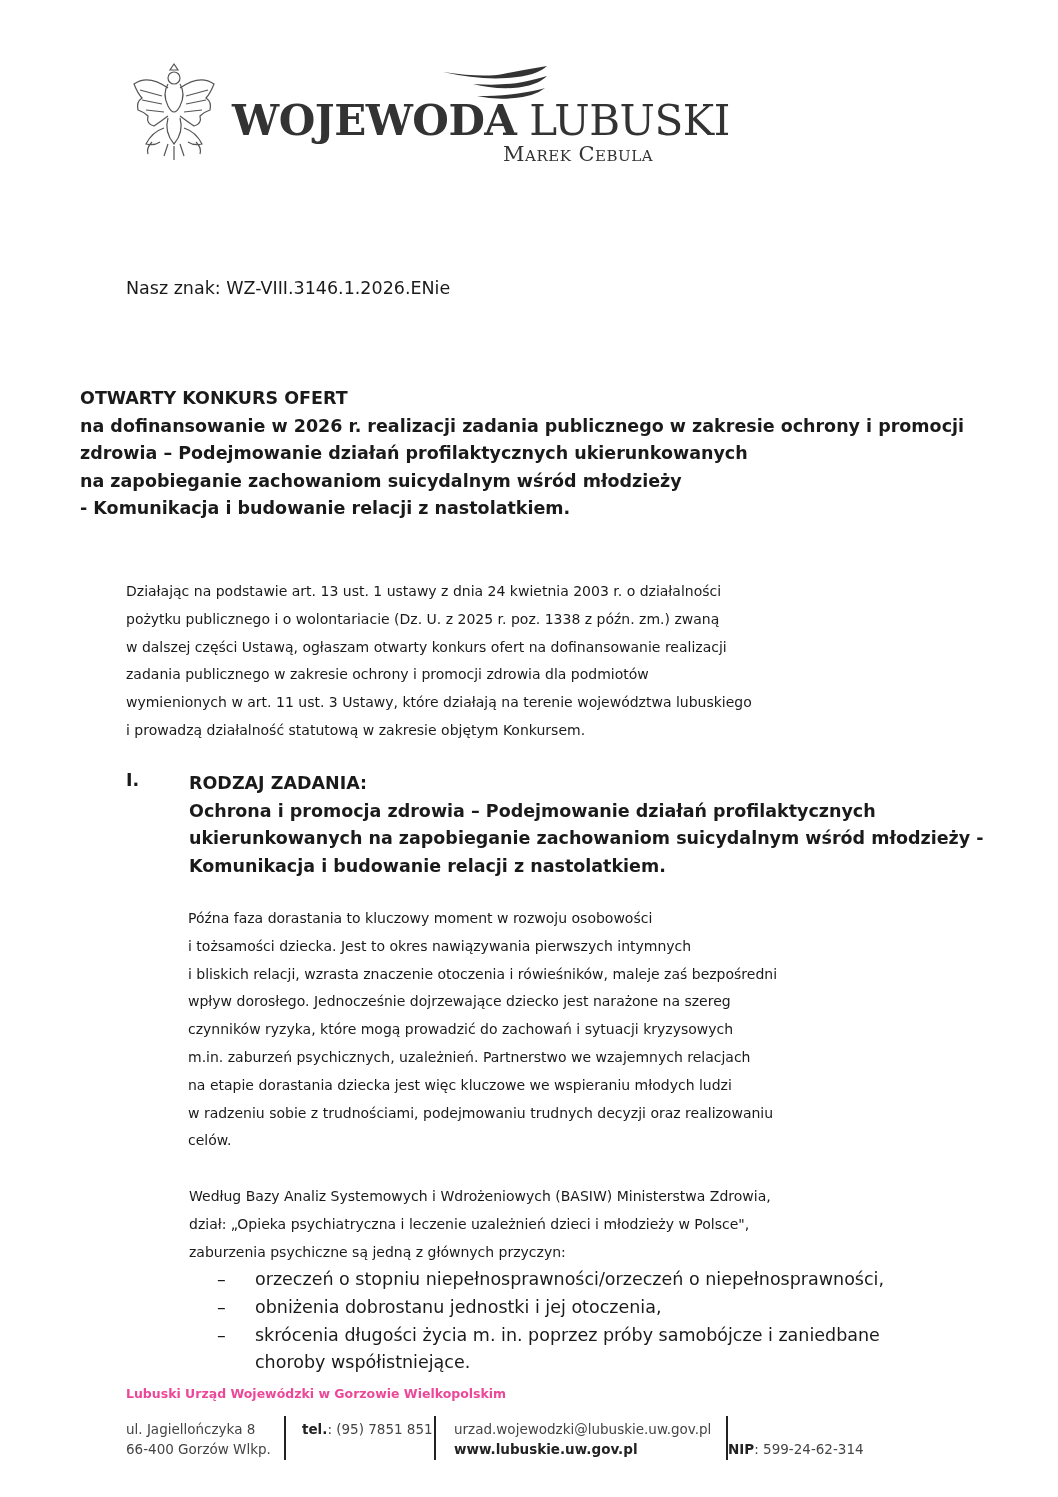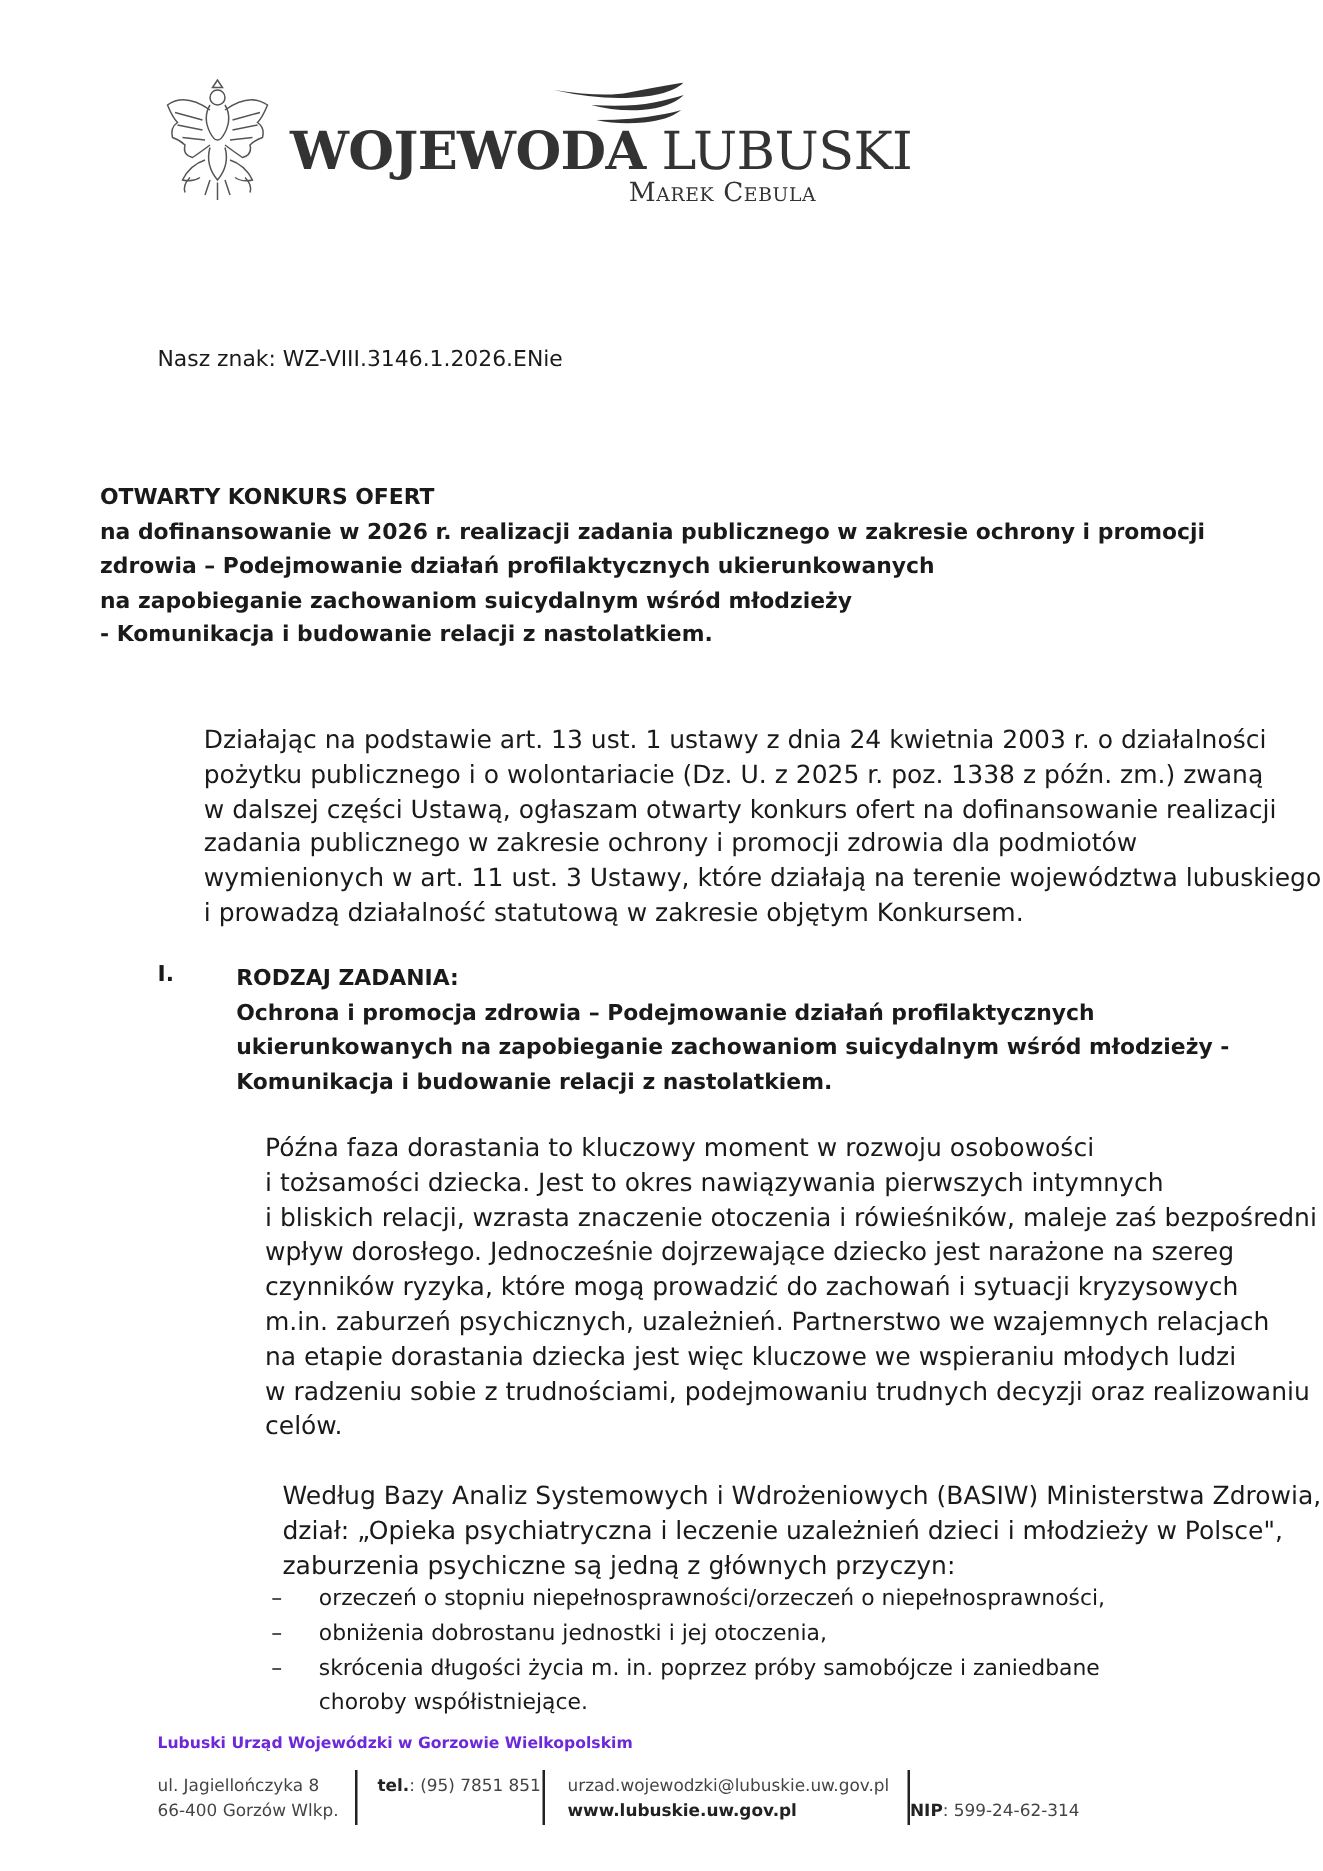--- a/index.html
+++ b/index.html
@@ -28,37 +28,37 @@
   .txt { position: absolute; font-size: 17.5px; line-height: 27.5px; white-space: nowrap; }
   .date { right: 76px; top: 246px; }
   .ref { left: 126px; top: 275px; }
 
   .title-block {
     position: absolute; left: 80px; width: 970px; top: 385px;
     font-weight: bold; font-size: 17.5px; line-height: 27.5px;
   }
   .title-block div { white-space: nowrap; }
 
-  .para { position: absolute; font-size: 20px; line-height: 27.8px; margin-left: 37px; }
+  .para { position: absolute; font-size: 14px; line-height: 27.8px; }
   .para div { white-space: nowrap; }
   .p-intro { left: 126px; top: 578px; }
 
   .sec-num { position: absolute; left: 126px; top: 770px; font-weight: bold; font-size: 17.5px; }
   .sec-head { position: absolute; left: 189px; top: 770px; font-weight: bold; font-size: 17.5px; line-height: 27.5px; }
   .sec-head div { white-space: nowrap; }
 
-  .p-body1 { left: 175px; top: 905px; }
+  .p-body1 { left: 188px; top: 905px; }
   .p-body2 { left: 189px; top: 1183px; }
 
   .bullets { position: absolute; left: 189px; top: 1266px; font-size: 17.5px; line-height: 27.8px; }
   .bullet { position: relative; padding-left: 66px; white-space: nowrap; }
   .bullet .dash { position: absolute; left: 28px; top: 0; }
 
   
-  .footer-org { position: absolute; left: 126px; top: 1386px; font-size: 12.5px; font-weight: bold; color: #6d28d9; white-space: nowrap; }
+  .footer-org { position: absolute; left: 126px; top: 1386px; font-size: 12.5px; font-weight: bold; color: #ec4899; white-space: nowrap; }
   .fcol { position: absolute; top: 1419px; font-size: 13.5px; line-height: 20px; color: #444; white-space: nowrap; }
   .f1 { left: 126px; }
   .f2 { left: 302px; text-align: right; }
   .f3 { left: 454px; }
   .f4 { left: 728px; top: 1439px; }
   .vline { position: absolute; top: 1416px; width: 1.5px; height: 44px; background: #222; }
   .v1 { left: 284px; } .v2 { left: 434px; } .v3 { left: 726px; }
   .b { font-weight: bold; color: #222; }
 </style>
 </head>

